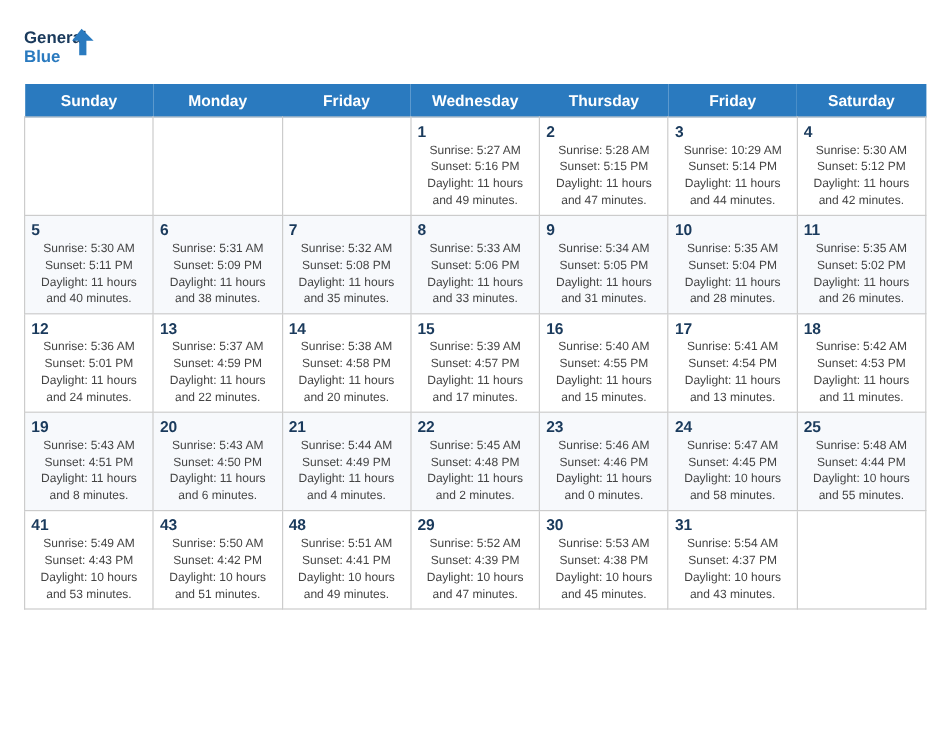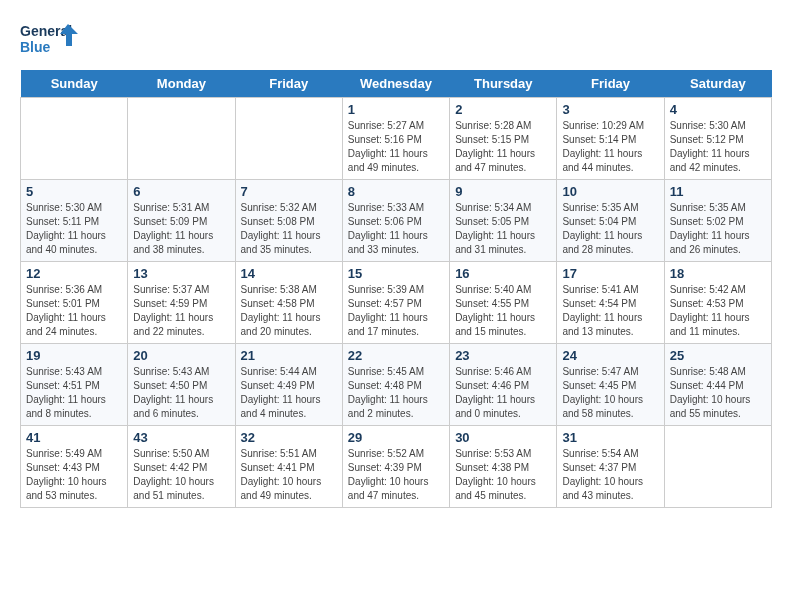--- a/index.html
+++ b/index.html
@@ -57,20 +57,21 @@
     .date-num {
       font-size: 13px;
       font-weight: bold;
       color: #1a3a5c;
       margin-bottom: 2px;
     }
     .cell-info {
       font-size: 10px;
       color: #444;
       line-height: 1.4;
+      text-align: center;
     }
     tr:nth-child(even) td {
       background-color: #f7f9fc;
     }
     tr:nth-child(odd) td {
       background-color: #ffffff;
     }
     thead tr th {
       background-color: #2a7abf;
       margin-top: 24px;
@@ -301,21 +302,21 @@
 and 53 minutes.</div>
         </td>
         <td>
           <div class="date-num">43</div>
           <div class="cell-info">Sunrise: 5:50 AM
 Sunset: 4:42 PM
 Daylight: 10 hours
 and 51 minutes.</div>
         </td>
         <td>
-          <div class="date-num">32</div>
+          <div class="date-num">48</div>
           <div class="cell-info">Sunrise: 5:51 AM
 Sunset: 4:41 PM
 Daylight: 10 hours
 and 49 minutes.</div>
         </td>
         <td>
           <div class="date-num">29</div>
           <div class="cell-info">Sunrise: 5:52 AM
 Sunset: 4:39 PM
 Daylight: 10 hours

